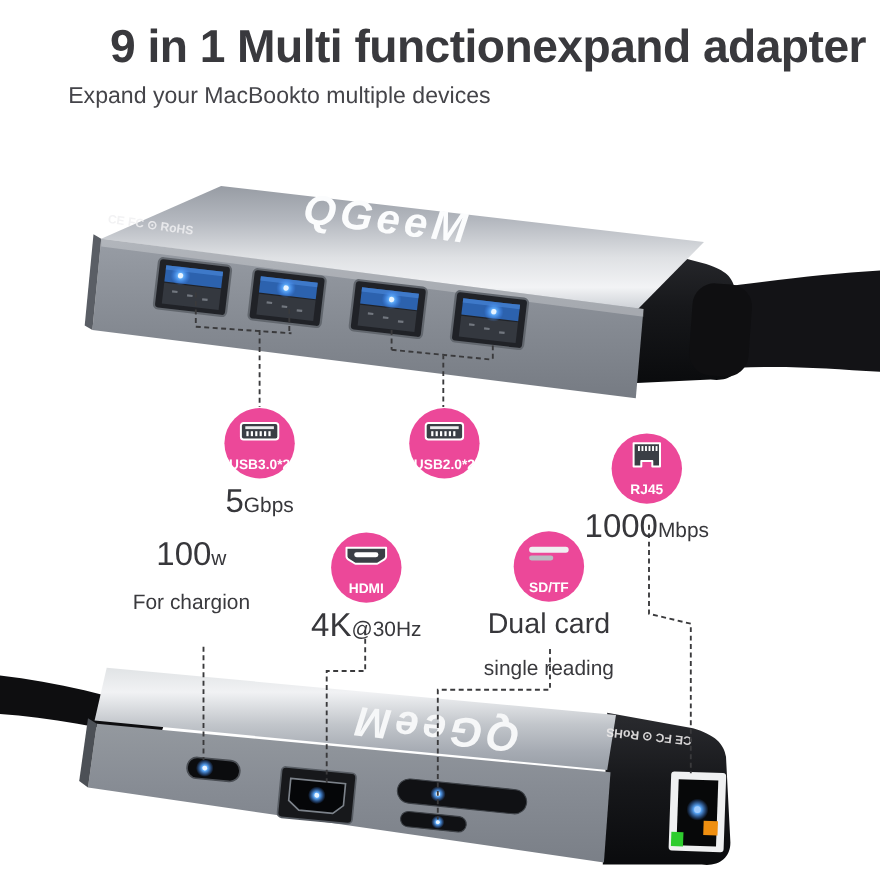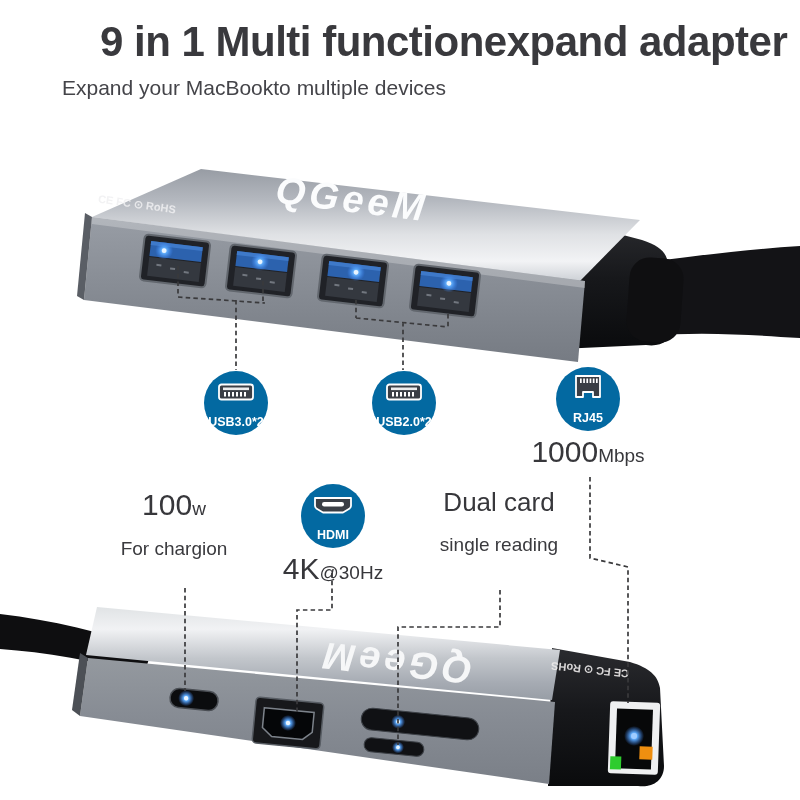--- a/index.html
+++ b/index.html
@@ -11,21 +11,21 @@
     position:absolute;top:18px;left:100px;width:700px;text-align:left;
     font-size:42px;font-weight:bold;color:#39393d;letter-spacing:-0.5px;white-space:nowrap;
   }
   .hdr-sub{
     position:absolute;top:76px;left:62px;width:700px;
     font-size:21px;color:#444449;
   }
   #scene{position:absolute;top:0;left:0;z-index:1;}
   .feature{position:absolute;width:170px;text-align:center;z-index:2;}
   .badge{
-    width:64px;height:64px;border-radius:50%;background:#0369a1;margin:0 auto;position:relative;
+    width:64px;height:64px;border-radius:50%;background:#ec4899;margin:0 auto;position:relative;
   }
   .glyph{position:absolute;top:12px;left:50%;transform:translateX(-50%);}
   .glyph.tall{top:7px;}
   .plabel{
     position:absolute;bottom:6px;left:0;width:100%;text-align:center;
     color:#ffffff;font-size:12.5px;font-weight:bold;white-space:nowrap;
   }
   .spec{margin-top:4px;color:#37373b;white-space:nowrap;}
   .spec .big{font-size:30px;}
   .spec .big.words{font-size:26px;}
@@ -195,41 +195,42 @@
           <rect x="7" y="9" width="2" height="4.5"></rect>
           <rect x="11" y="9" width="2" height="4.5"></rect>
           <rect x="15" y="9" width="2" height="4.5"></rect>
           <rect x="19" y="9" width="2" height="4.5"></rect>
           <rect x="23" y="9" width="2" height="4.5"></rect>
           <rect x="27" y="9" width="2" height="4.5"></rect>
         </g>
     </svg>
     <div class="plabel">USB3.0*2</div>
   </div>
+  <div class="spec"><span class="big">5</span><span class="unit">Gbps</span></div>
 </div>
 
 <div class="feature" style="left:319px;top:371px">
   <div class="badge">
     <svg class="glyph" width="38" height="18">
       <rect x="2" y="1.5" width="34" height="15" rx="2.5" fill="#3a3e45" stroke="#ffffff" stroke-width="1.8"></rect>
       <rect x="6" y="4.5" width="26" height="2.6" fill="#ffffff" opacity="0.9"></rect>
       <g fill="#ffffff">
           <rect x="7" y="9" width="2" height="4.5"></rect>
           <rect x="11" y="9" width="2" height="4.5"></rect>
           <rect x="15" y="9" width="2" height="4.5"></rect>
           <rect x="19" y="9" width="2" height="4.5"></rect>
           <rect x="23" y="9" width="2" height="4.5"></rect>
           <rect x="27" y="9" width="2" height="4.5"></rect>
         </g>
     </svg>
     <div class="plabel">USB2.0*2</div>
   </div>
 </div>
 
-<div class="feature" style="left:503px;top:367px">
+<div class="feature" style="left:503px;top:394px">
   <div class="badge">
     <svg class="glyph tall" width="28" height="25">
       <path d="M2,23 L2,2 L26,2 L26,23 L19,23 L19,18 L9,18 L9,23 Z" fill="#3a3e45" stroke="#ffffff" stroke-width="1.8" stroke-linejoin="round"></path>
       <g fill="#ffffff">
           <rect x="6" y="4.5" width="1.7" height="4.5"></rect>
           <rect x="9.2" y="4.5" width="1.7" height="4.5"></rect>
           <rect x="12.4" y="4.5" width="1.7" height="4.5"></rect>
           <rect x="15.6" y="4.5" width="1.7" height="4.5"></rect>
           <rect x="18.8" y="4.5" width="1.7" height="4.5"></rect>
           <rect x="22" y="4.5" width="1.7" height="4.5"></rect>
@@ -250,15 +251,22 @@
     <svg class="glyph" width="42" height="19">
       <path d="M3,2 L39,2 L39,10 Q39,12 36,13.5 L31,16.5 L11,16.5 L6,13.5 Q3,12 3,10 Z" fill="#3a3e45" stroke="#ffffff" stroke-width="1.8" stroke-linejoin="round"></path>
       <rect x="10" y="6" width="22" height="4.5" rx="2.2" fill="#ffffff"></rect>
     </svg>
     <div class="plabel">HDMI</div>
   </div>
   <div class="spec"><span class="big">4K</span><span class="unit">@30Hz</span></div>
 </div>
 
 <div class="feature" style="left:414px;top:483px">
+  <div class="badge">
+    <svg class="glyph" width="40" height="16">
+      <rect x="2" y="2" width="36" height="5.5" rx="2.7" fill="#f0f0f2"></rect>
+      <rect x="2" y="10" width="22" height="4.5" rx="2.2" fill="#b9bcc2"></rect>
+    </svg>
+    <div class="plabel">SD/TF</div>
+  </div>
   <div class="spec"><span class="big words">Dual card</span><span class="unit"></span></div>
   <div class="note">single reading</div>
 </div>
 
 </body></html>

